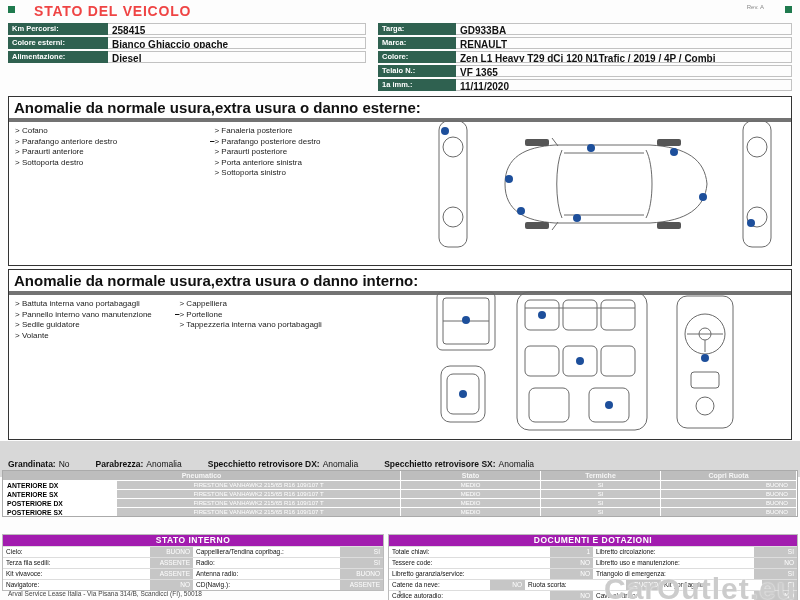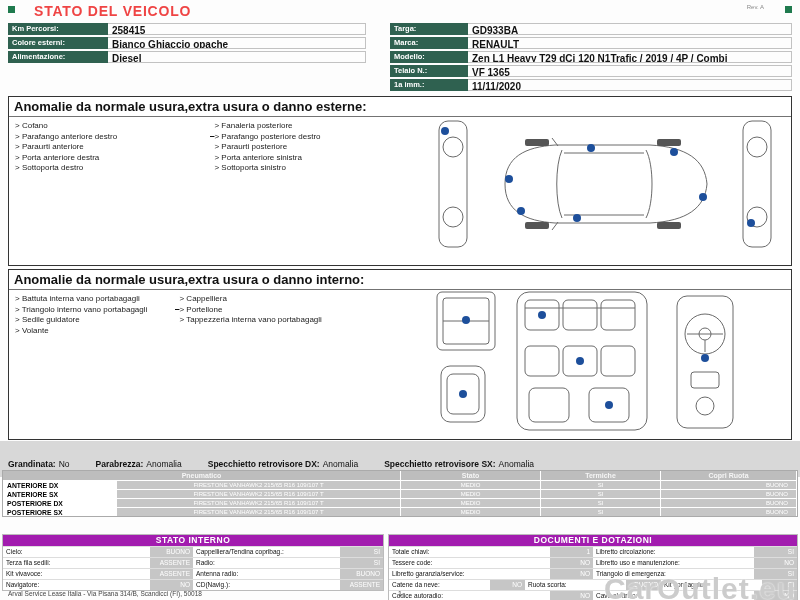--- a/index.html
+++ b/index.html
@@ -20,31 +20,31 @@
   .info{position:absolute;top:23px;left:8px;right:8px;display:flex;gap:12px;}
   .info-col{display:flex;flex-direction:column;gap:2px;}
   .info-col.lft{width:358px;}
   .info-col.rgt{flex:1;}
   .info-row{display:flex;height:12px;}
   .info-label{
     background:#2f6150;color:#fff;font-size:7.5px;font-weight:bold;
     padding:1px 4px 0;box-sizing:border-box;white-space:nowrap;
   }
   .lft .info-label{width:100px;}
-  .rgt .info-label{width:78px;margin-left:12px;}
+  .rgt .info-label{width:78px;}
   .info-value{
     flex:1;border:1px solid #c2c2c2;border-left:none;font-size:10px;font-weight:bold;
     padding:1px 4px 0;box-sizing:border-box;white-space:nowrap;overflow:hidden;
   }
 
   
   .anom-box{position:absolute;left:8px;right:8px;border:1px solid #333;background:#fff;}
   .anom-box.ext{top:96px;height:168px;}
   .anom-box.int{top:269px;height:169px;}
-  .anom-title{font-size:13px;font-weight:bold;padding:2px 5px;border-bottom:1px solid #737373;}
+  .anom-title{font-size:15px;font-weight:bold;padding:2px 5px;border-bottom:4px solid #737373;}
   .anom-cols{padding:4px 6px;text-decoration:underline;}
   .anom-col{display:inline-block;vertical-align:top;}
   .ext .anom-col{width:195px;}
   .int .anom-col{width:160px;}
   .anom-item{font-size:8px;line-height:10.5px;color:#222;}
   .anom-item::before{content:"> ";}
   .diagram{position:absolute;top:18px;right:6px;}
 
   
   .summary{
@@ -123,42 +123,41 @@
     <div class="info-col rgt">
       <div class="info-row">
         <span class="info-label">Targa:</span>
         <span class="info-value">GD933BA</span>
       </div>
       <div class="info-row">
         <span class="info-label">Marca:</span>
         <span class="info-value">RENAULT</span>
       </div>
       <div class="info-row">
-        <span class="info-label">Modello:</span>
+        <span class="info-label">Colore:</span>
         <span class="info-value">Zen L1 Heavy T29 dCi 120 N1Trafic / 2019 / 4P / Combi</span>
       </div>
       <div class="info-row">
         <span class="info-label">Telaio N.:</span>
         <span class="info-value">VF 1365</span>
       </div>
       <div class="info-row">
         <span class="info-label">1a imm.:</span>
         <span class="info-value">11/11/2020</span>
       </div>
     </div>
   </div>
 
   <div class="anom-box ext">
     <div class="anom-title">Anomalie da normale usura,extra usura o danno esterne:</div>
     <div class="anom-cols">
       <div class="anom-col">
         <div class="anom-item">Cofano</div>
         <div class="anom-item">Parafango anteriore destro</div>
         <div class="anom-item">Paraurti anteriore</div>
-        <div class="anom-item">Porta anteriore destra</div>
         <div class="anom-item">Sottoporta destro</div>
       </div>
       <div class="anom-col">
         <div class="anom-item">Fanaleria posteriore</div>
         <div class="anom-item">Parafango posteriore destro</div>
         <div class="anom-item">Paraurti posteriore</div>
         <div class="anom-item">Porta anteriore sinistra</div>
         <div class="anom-item">Sottoporta sinistro</div>
       </div>
     </div>
@@ -193,21 +192,21 @@
       <circle cx="278" cy="82" r="4" fill="#1d4f9b"></circle>
       <circle cx="326" cy="108" r="4" fill="#1d4f9b"></circle>
     </svg>
   </div>
 
   <div class="anom-box int">
     <div class="anom-title">Anomalie da normale usura,extra usura o danno interno:</div>
     <div class="anom-cols">
       <div class="anom-col">
         <div class="anom-item">Battuta interna vano portabagagli</div>
-        <div class="anom-item">Triangolo interno vano portabagagli</div>
+        <div class="anom-item">Pannello interno vano manutenzione</div>
         <div class="anom-item">Sedile guidatore</div>
         <div class="anom-item">Volante</div>
       </div>
       <div class="anom-col">
         <div class="anom-item">Cappelliera</div>
         <div class="anom-item">Portellone</div>
         <div class="anom-item">Tappezzeria interna vano portabagagli</div>
       </div>
     </div>
     <svg class="diagram" width="360" height="146" viewBox="0 0 360 146">

